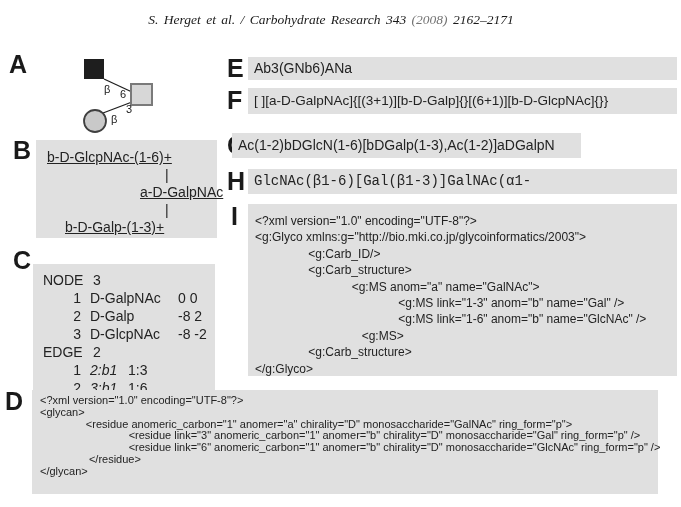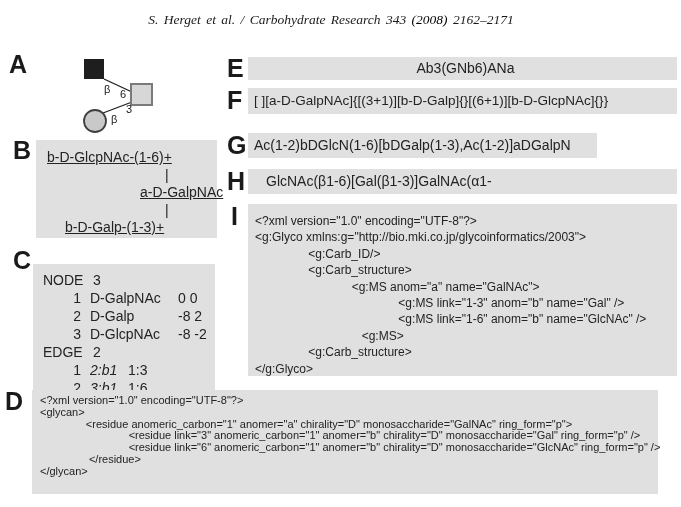--- a/index.html
+++ b/index.html
@@ -3,21 +3,21 @@
 <meta charset="utf-8">
 <style>
   * { margin:0; padding:0; box-sizing:border-box; }
   body { background:#fff; }
   .page { position:relative; width:681px; height:507px; background:#ffffff;
           font-family:"Liberation Sans", sans-serif; color:#232323; overflow:hidden; }
 
   .hdr { position:absolute; top:12px; left:0; width:662px; text-align:center;
          font-family:"Liberation Serif", serif; font-style:italic; font-size:13.5px;
          color:#1a1a1a; word-spacing:2px; }
-  .hdr .yr { color:#000000; }
+  .hdr .yr { color:#737373; }
 
   .plabel { position:absolute; font-weight:bold; font-size:25px; line-height:1; color:#1a1a1a; }
   #lblA { left:9px;   top:52px; }
   #lblB { left:13px;  top:138px; }
   #lblC { left:13px;  top:248px; }
   #lblD { left:5px;   top:389px; }
   #lblE { left:227px; top:56px; }
   #lblF { left:227px; top:88px; }
   #lblG { left:227px; top:133px; }
   #lblH { left:227px; top:169px; }
@@ -42,24 +42,24 @@
   .c-kw   { display:inline-block; width:50px; }
   .c-num  { display:inline-block; width:38px; text-align:right; }
   .c-name { display:inline-block; width:88px; margin-left:9px; }
   .c-link { display:inline-block; width:38px; margin-left:9px;font-style:italic; }
 
   .code { white-space:pre; font-family:"Liberation Sans", sans-serif; }
 
   #boxD { left:32px; top:390px; width:626px; height:104px; padding:5px 0 0 8px;
           font-size:11px; line-height:11.8px; }
 
-  #boxE { left:248px; top:57px;  width:429px; height:23px; font-size:14px;  line-height:23px; padding-left:6px;text-align:center; }
+  #boxE { left:248px; top:57px;  width:429px; height:23px; font-size:14px;  line-height:23px; padding-left:6px; }
   #boxF { left:248px; top:88px;  width:429px; height:26px; font-size:13.5px; line-height:26px; padding-left:6px; }
-  #boxG { left:248px; top:133px; width:349px; height:25px; font-size:14px;  line-height:25px; padding-left:6px; }
-  #boxH { left:248px; top:169px; width:429px; height:25px; font-size:14px;  line-height:25px; padding-left:18px; }
+  #boxG { left:232px; top:133px; width:349px; height:25px; font-size:14px;  line-height:25px; padding-left:6px; }
+  #boxH { left:248px; top:169px; width:429px; height:25px; font-size:14px;  line-height:25px; padding-left:6px;font-family:Liberation Mono, monospace; }
 
   #boxI { left:248px; top:204px; width:429px; height:172px; padding:9px 0 0 7px;
           font-size:12px; line-height:16.4px; }
 </style>
 </head>
 <body>
 
 <div class="page">
 
   <div class="hdr"><span>S. Herget et al. / Carbohydrate Research 343 </span><span class="yr">(2008)</span><span> 2162–2171</span></div>

